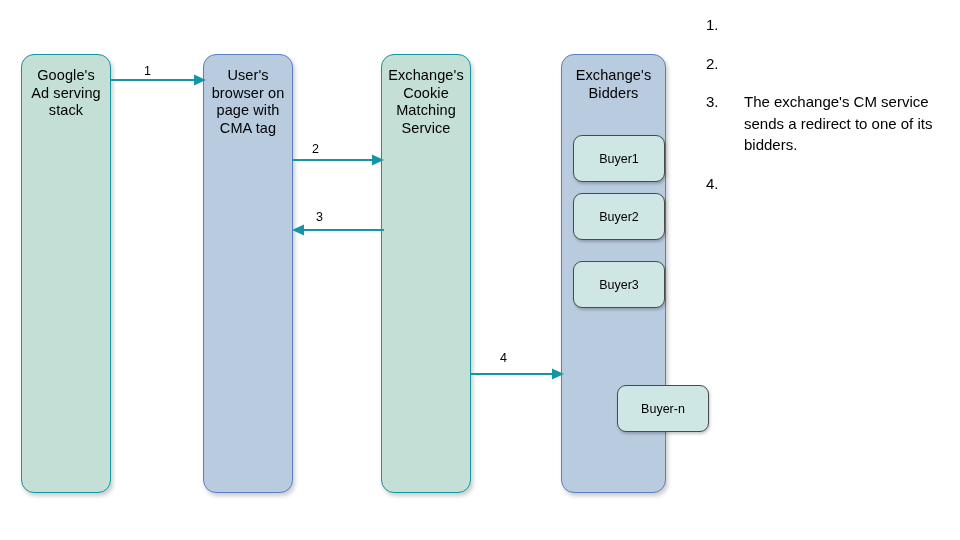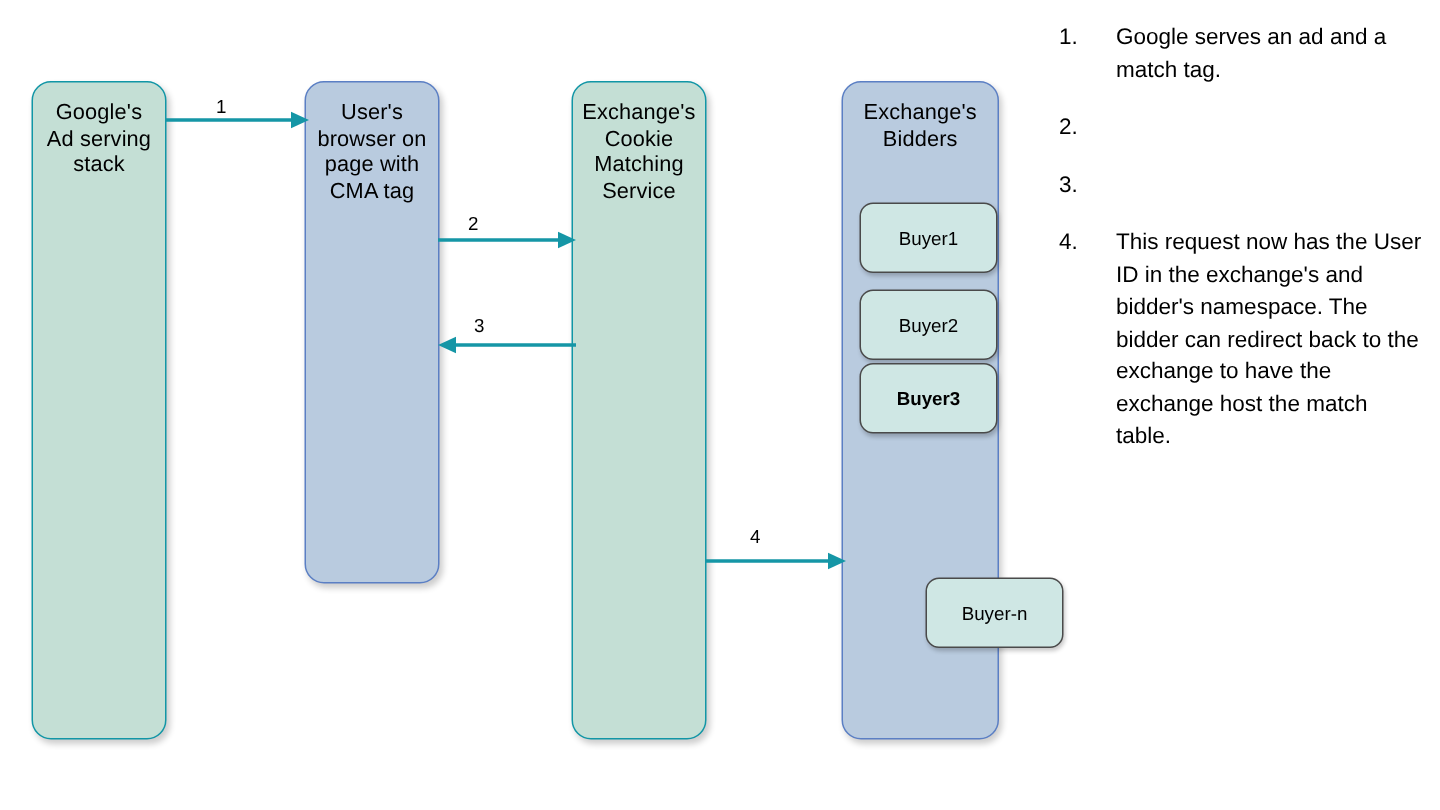--- a/index.html
+++ b/index.html
@@ -42,42 +42,42 @@
   .lane-blue {
     background: #b9cbdf;
     border: 1.3px solid #5b7fc4;
   }
   .lane-title {
     display: block;
     white-space: pre-line;
   }
 
   #lane-ad-serving  { left: 21px;  top: 54px;  width: 90px;  height: 439px; }
-  #lane-browser     { left: 203px; top: 54px;  width: 90px;  height: 335px; }
+  #lane-browser     { left: 203px; top: 54px;  width: 90px;  height: 439px; }
   #lane-cms         { left: 381px; top: 54px;  width: 90px;  height: 439px; }
   #lane-bidders     { left: 561px; top: 54px;  width: 105px; height: 439px; }
 
   
   .buyer {
     position: absolute;
     box-sizing: border-box;
     left: 573px;
     width: 92px;
     height: 47px;
     background: #cfe7e4;
     border: 1.1px solid #4a4a4a;
     border-radius: 9px;
     font-size: 12.5px;
     line-height: 47px;
     text-align: center;
     box-shadow: 1px 2px 3px rgba(0,0,0,0.22);
   }
   #buyer-1 { top: 135px; }
   #buyer-2 { top: 193px; }
-  #buyer-3 { top: 242px; font-weight: bold; }
+  #buyer-3 { top: 261px; }
   #buyer-n { top: 385px; margin-left: 44px; }
 
   
   .arrow-svg {
     position: absolute;
     overflow: visible;
   }
   .arrow-line {
     stroke: #1596a6;
     stroke-width: 2.2;
@@ -182,27 +182,26 @@
 
   <svg class="arrow-svg" id="arrow4-svg" viewBox="0 0 94 14">
     <line class="arrow-line" x1="0" y1="7" x2="82" y2="7"></line>
     <polygon class="arrow-head" points="82,1.5 94,7 82,12.5"></polygon>
   </svg>
   <div class="arrow-label" id="arrow4-label">4</div>
 
   <div id="steps">
     <div class="step">
       <div class="step-num">1.</div>
-      <div class="step-text">Google serves an ad and a match tag.</div>
     </div>
     <div class="step">
       <div class="step-num">2.</div>
     </div>
     <div class="step">
       <div class="step-num">3.</div>
+      <div class="step-text">The exchange's CM service sends a redirect to one of its bidders.</div>
     </div>
     <div class="step">
       <div class="step-num">4.</div>
-      <div class="step-text">This request now has the User ID in the exchange's and bidder's namespace. The bidder can redirect back to the exchange to have the exchange host the match table.</div>
     </div>
   </div>
 
 </div>
 
 </body></html>

